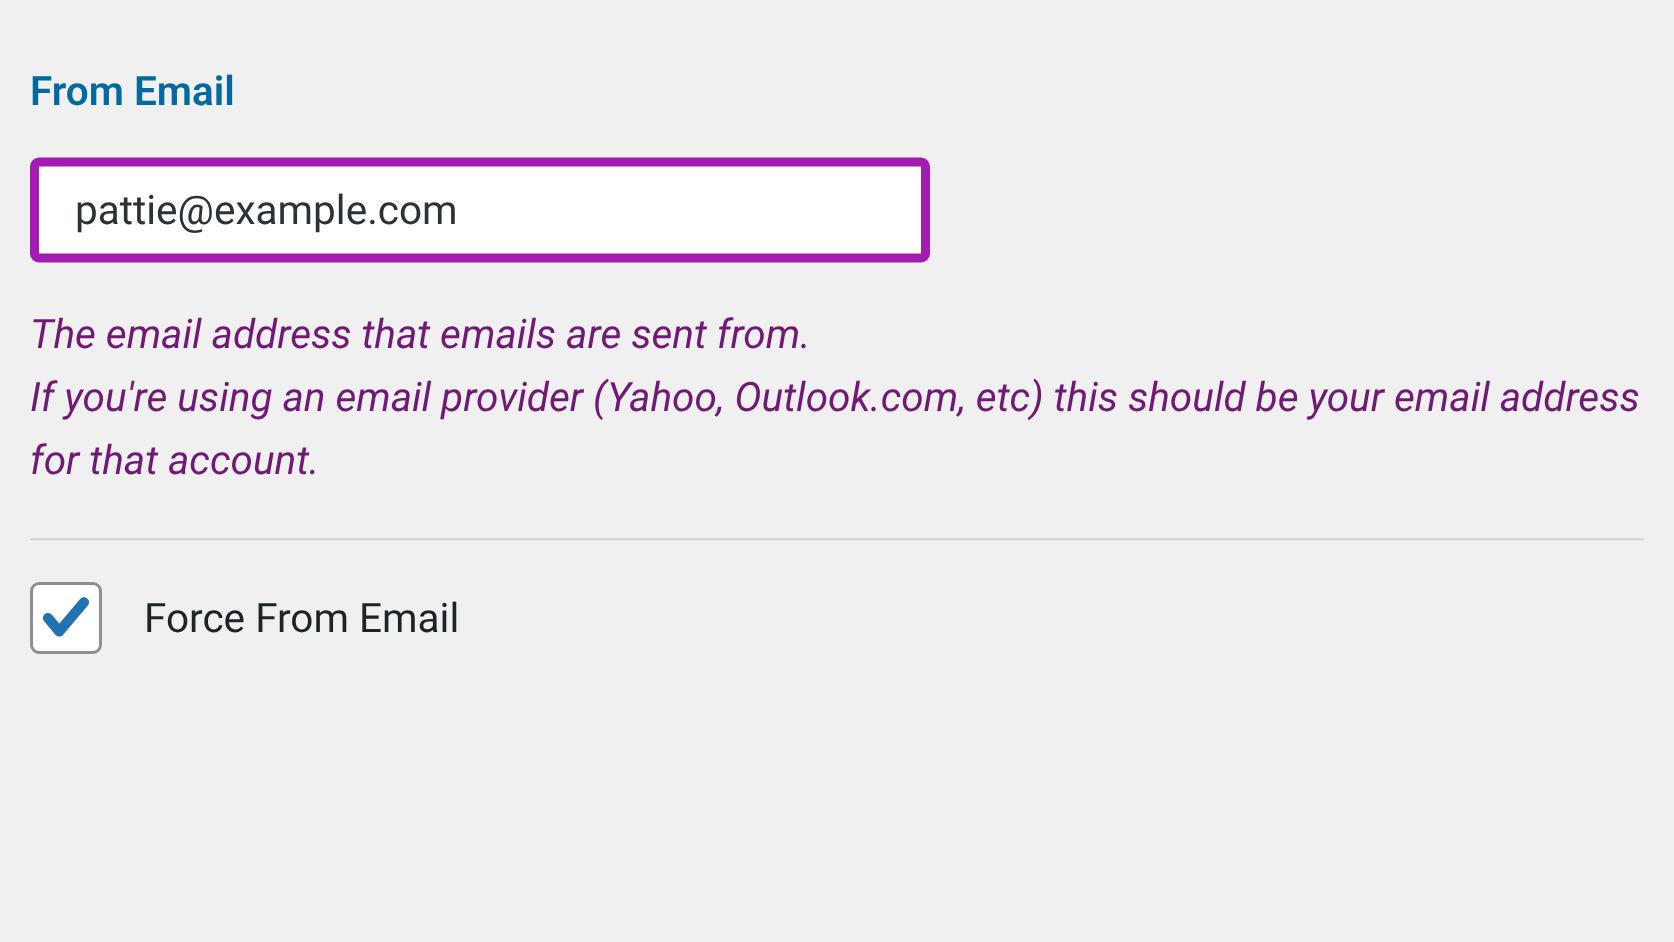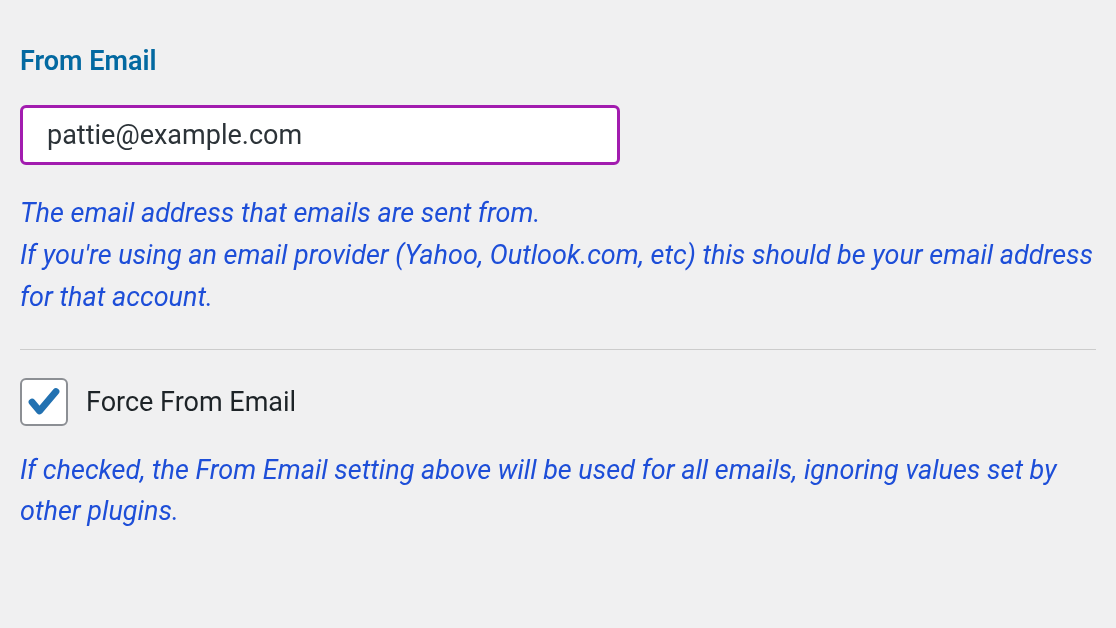--- a/index.html
+++ b/index.html
@@ -16,47 +16,47 @@
       color: #1d2327;
     }
     .setting-label {
       font-size: 27px;
       font-weight: 600;
       color: #0369a1;
       margin-bottom: 28px;
     }
     .text-input {
       width: 600px;
-      height: 60px;
+      height: 70px;
       padding: 0 24px;
       font-size: 27px;
       color: #2c3338;
       background: #ffffff;
-      border: 3px solid #a21caf;
+      border: 6px solid #a21caf;
       border-radius: 6px;
       font-family: inherit;
       margin-bottom: 28px;
       display: block;
     }
     .description {
       font-size: 27px;
       font-style: italic;
-      color: #1d4ed8;
+      color: #701a75;
       line-height: 1.55;
       margin-bottom: 22px;
     }
     .hr {
       border: none;
       border-top: 1px solid #cccccc;
       margin: 30px 0 28px 0;
     }
     .checkbox-row {
       display: flex;
       align-items: center;
-      gap: 18px;
+      gap: 28px;
       margin-bottom: 24px;
     }
     .checkbox {
       width: 48px;
       height: 48px;
       background: #ffffff;
       border: 2px solid #8c8f94;
       border-radius: 6px;
       display: flex;
       align-items: center;
@@ -93,14 +93,13 @@
 <div>
   <div class="checkbox-row">
     <div class="checkbox">
       <svg viewBox="0 0 24 24" fill="none" stroke="#2271b1" stroke-width="4.5" stroke-linecap="round" stroke-linejoin="round">
         <polyline points="4 12 9 18 20 5"></polyline>
       </svg>
     </div>
     <span class="checkbox-label">Force From Email</span>
   </div>
 
-  <div class="description">If checked, the From Email setting above will be used for all emails, ignoring values set by other plugins.</div>
 </div>
 
 </body></html>

